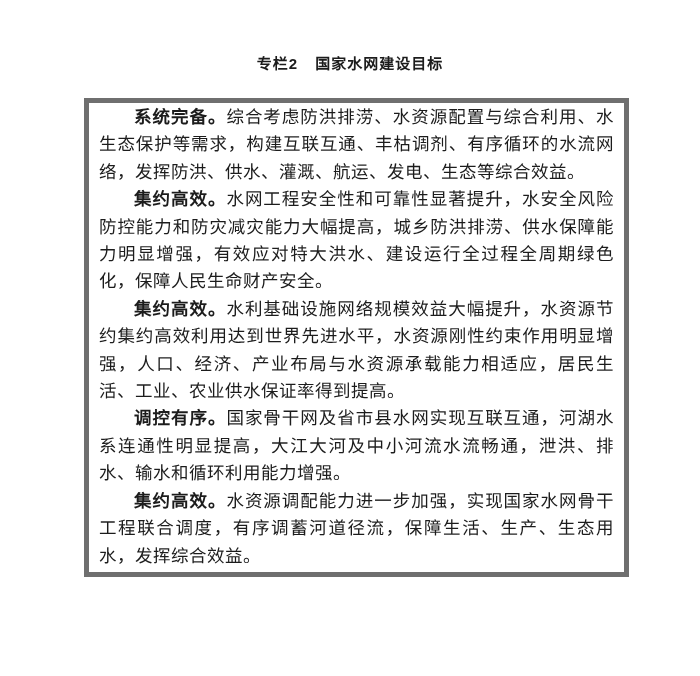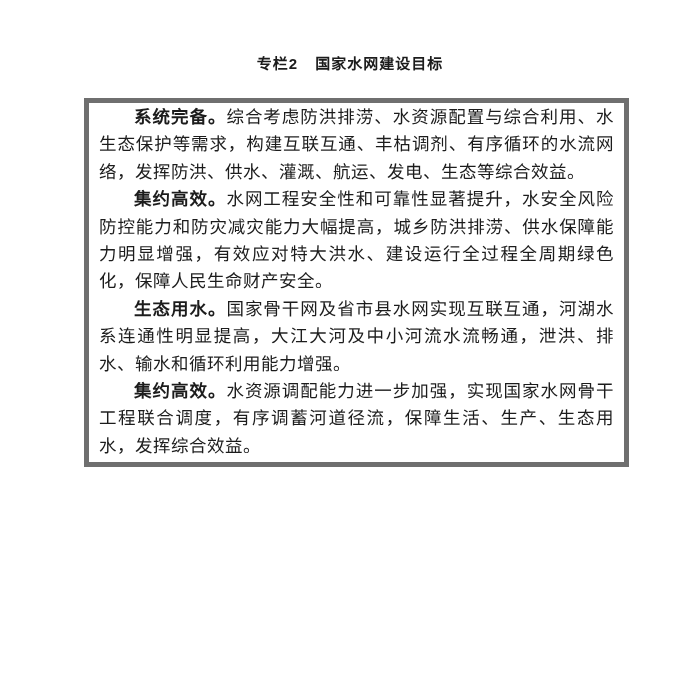--- a/index.html
+++ b/index.html
@@ -55,16 +55,17 @@
 </head>
 <body style="background: rgb(255, 255, 255);">
 
 <div class="page" style="color: rgb(28, 28, 28);">
   <h1 class="heading">
     <span class="heading-label">专栏2</span><span class="heading-title">国家水网建设目标</span>
   </h1>
   <div class="panel" id="panel" style="border-color: rgb(111, 111, 111); background: rgb(255, 255, 255);">
       <p class="para"><span class="lead">系统完备。</span><span class="body">综合考虑防洪排涝、水资源配置与综合利用、水生态保护等需求，构建互联互通、丰枯调剂、有序循环的水流网络，发挥防洪、供水、灌溉、航运、发电、生态等综合效益。</span></p>
       <p class="para"><span class="lead">集约高效。</span><span class="body">水网工程安全性和可靠性显著提升，水安全风险防控能力和防灾减灾能力大幅提高，城乡防洪排涝、供水保障能力明显增强，有效应对特大洪水、建设运行全过程全周期绿色化，保障人民生命财产安全。</span></p>
-      <p class="para"><span class="lead">生态用水。</span><span class="body">国家骨干网及省市县水网实现互联互通，河湖水系连通性明显提高，大江大河及中小河流水流畅通，泄洪、排水、输水和循环利用能力增强。</span></p>
+      <p class="para"><span class="lead">集约高效。</span><span class="body">水利基础设施网络规模效益大幅提升，水资源节约集约高效利用达到世界先进水平，水资源刚性约束作用明显增强，人口、经济、产业布局与水资源承载能力相适应，居民生活、工业、农业供水保证率得到提高。</span></p>
+      <p class="para"><span class="lead">调控有序。</span><span class="body">国家骨干网及省市县水网实现互联互通，河湖水系连通性明显提高，大江大河及中小河流水流畅通，泄洪、排水、输水和循环利用能力增强。</span></p>
       <p class="para"><span class="lead">集约高效。</span><span class="body">水资源调配能力进一步加强，实现国家水网骨干工程联合调度，有序调蓄河道径流，保障生活、生产、生态用水，发挥综合效益。</span></p>
     </div>
 </div>
 
 </body></html>

